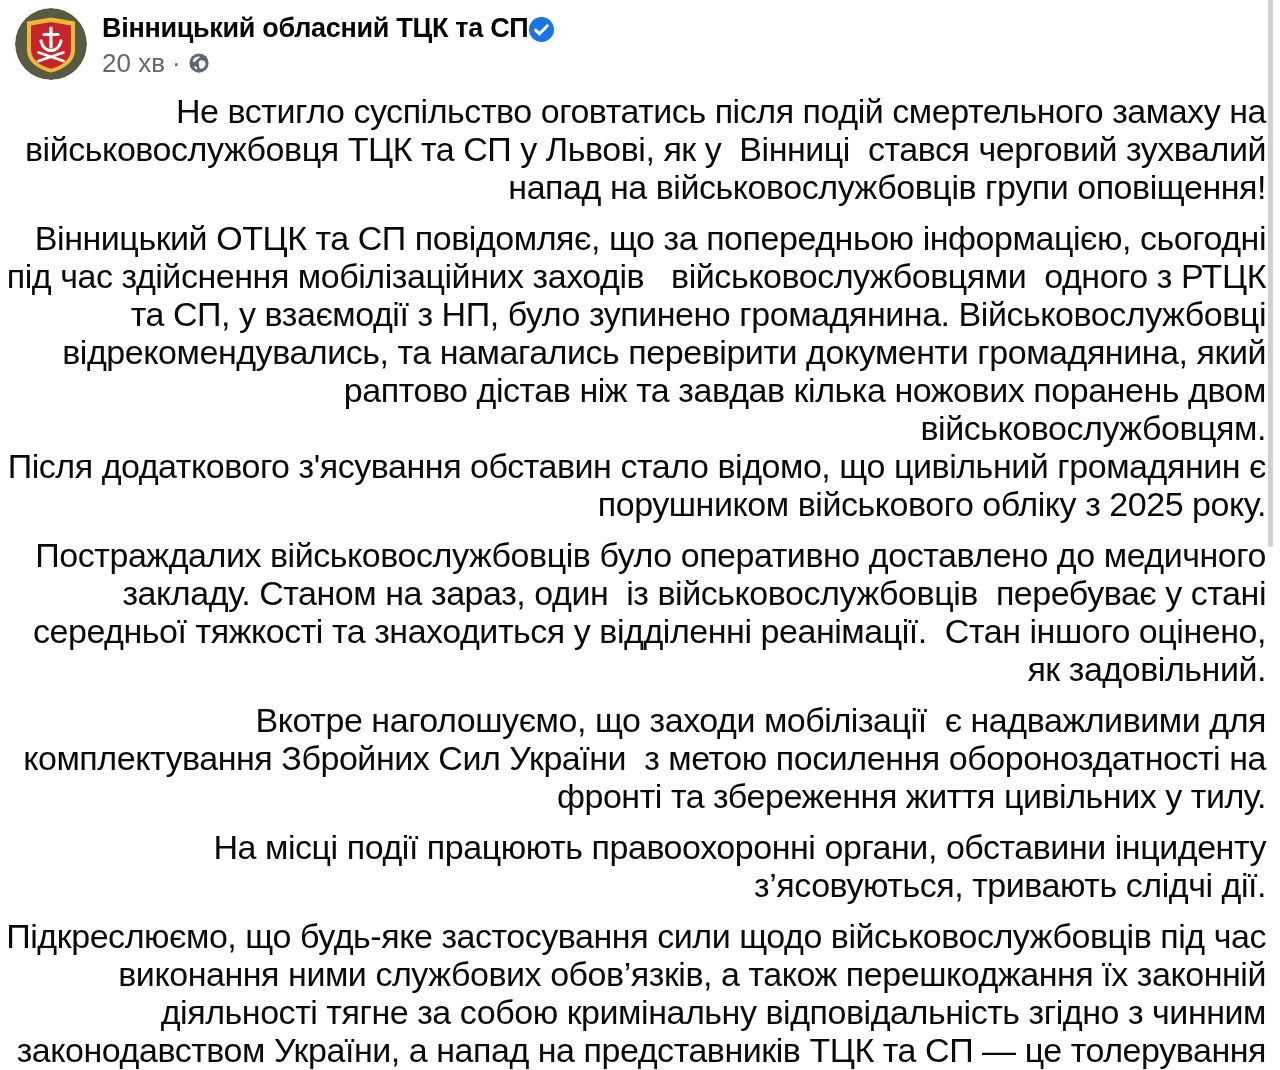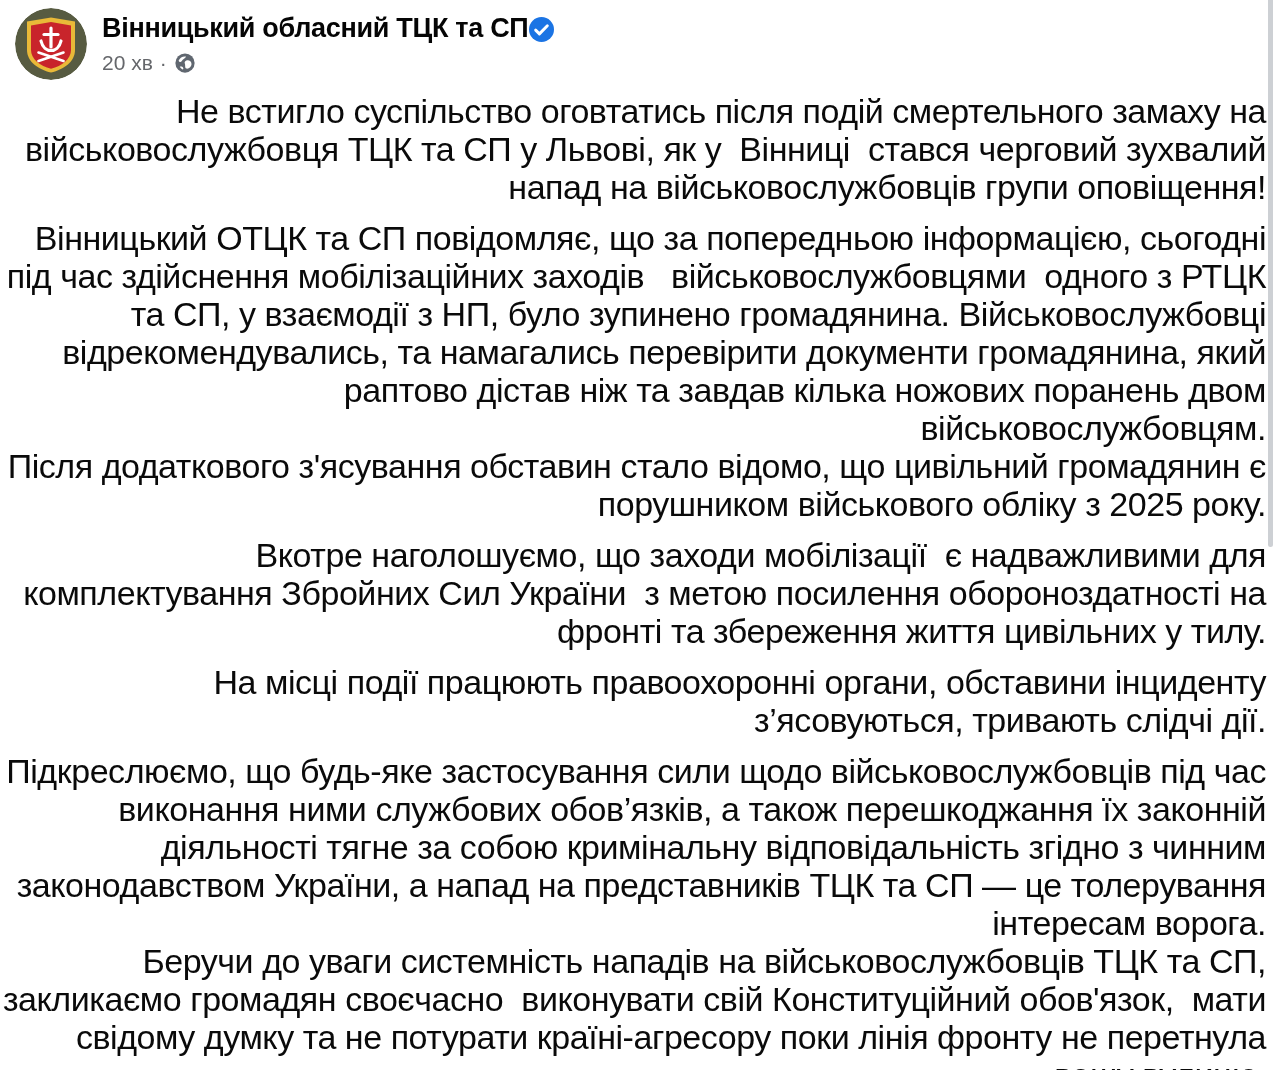--- a/index.html
+++ b/index.html
@@ -55,21 +55,21 @@
     width: 25px;
     height: 25px;
     margin-top: 2px;
   }
   .meta-row {
     display: flex;
     align-items: center;
     gap: 7px;
     margin-top: 7px;
     color: #65676b;
-    font-size: 21px;
+    font-size: 26px;
     line-height: 24px;
   }
   .meta-timestamp { cursor: pointer; }
   .meta-dot { color: #65676b; }
   .globe-icon { width: 22px; height: 22px; display: block; }
   .post-body {
     padding: 6px 14px 0 0;
     font-size: 34px;
     line-height: 38px;
     letter-spacing: -0.45px;
@@ -137,20 +137,21 @@
           </svg>
         </span>
       </div>
     </div>
   </div>
 
   <div class="post-body">
     <p>Не встигло суспільство оговтатись після подій смертельного замаху на військовослужбовця ТЦК та СП у Львові, як у  Вінниці  стався черговий зухвалий напад на військовослужбовців групи оповіщення!</p>
     <p>Вінницький ОТЦК та СП повідомляє, що за попередньою інформацією, сьогодні під час здійснення мобілізаційних заходів   військовослужбовцями  одного з РТЦК та СП, у взаємодії з НП, було зупинено громадянина. Військовослужбовці відрекомендувались, та намагались перевірити документи громадянина, який раптово дістав ніж та завдав кілька ножових поранень двом військовослужбовцям.
 Після додаткового з'ясування обставин стало відомо, що цивільний громадянин є порушником військового обліку з 2025 року.</p>
+    <p>Постраждалих військовослужбовців було оперативно доставлено до медичного закладу. Станом на зараз, один  із військовослужбовців  перебуває у стані середньої тяжкості та знаходиться у відділенні реанімації.  Стан іншого оцінено, як задовільний.</p>
     <p>Вкотре наголошуємо, що заходи мобілізації  є надважливими для комплектування Збройних Сил України  з метою посилення обороноздатності на фронті та збереження життя цивільних у тилу.</p>
     <p>На місці події працюють правоохоронні органи, обставини інциденту з’ясовуються, тривають слідчі дії.</p>
     <p>Підкреслюємо, що будь-яке застосування сили щодо військовослужбовців під час виконання ними службових обов’язків, а також перешкоджання їх законній діяльності тягне за собою кримінальну відповідальність згідно з чинним законодавством України, а напад на представників ТЦК та СП — це толерування інтересам ворога.
 Беручи до уваги системність нападів на військовослужбовців ТЦК та СП, закликаємо громадян своєчасно  виконувати свій Конституційний обов'язок,  мати свідому думку та не потурати країні-агресору поки лінія фронту не перетнула вашу вулицю.</p>
   </div>
 
   <div class="scrollbar-thumb"></div>
 
 </div>
 

